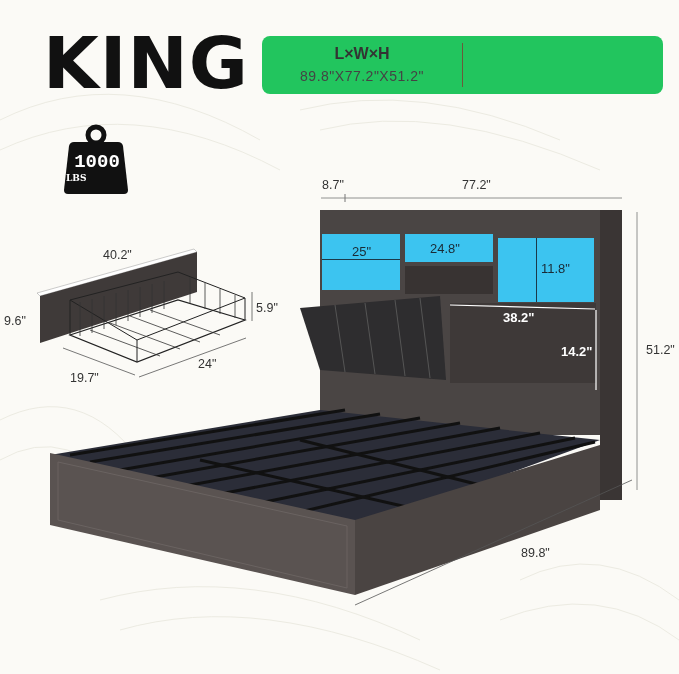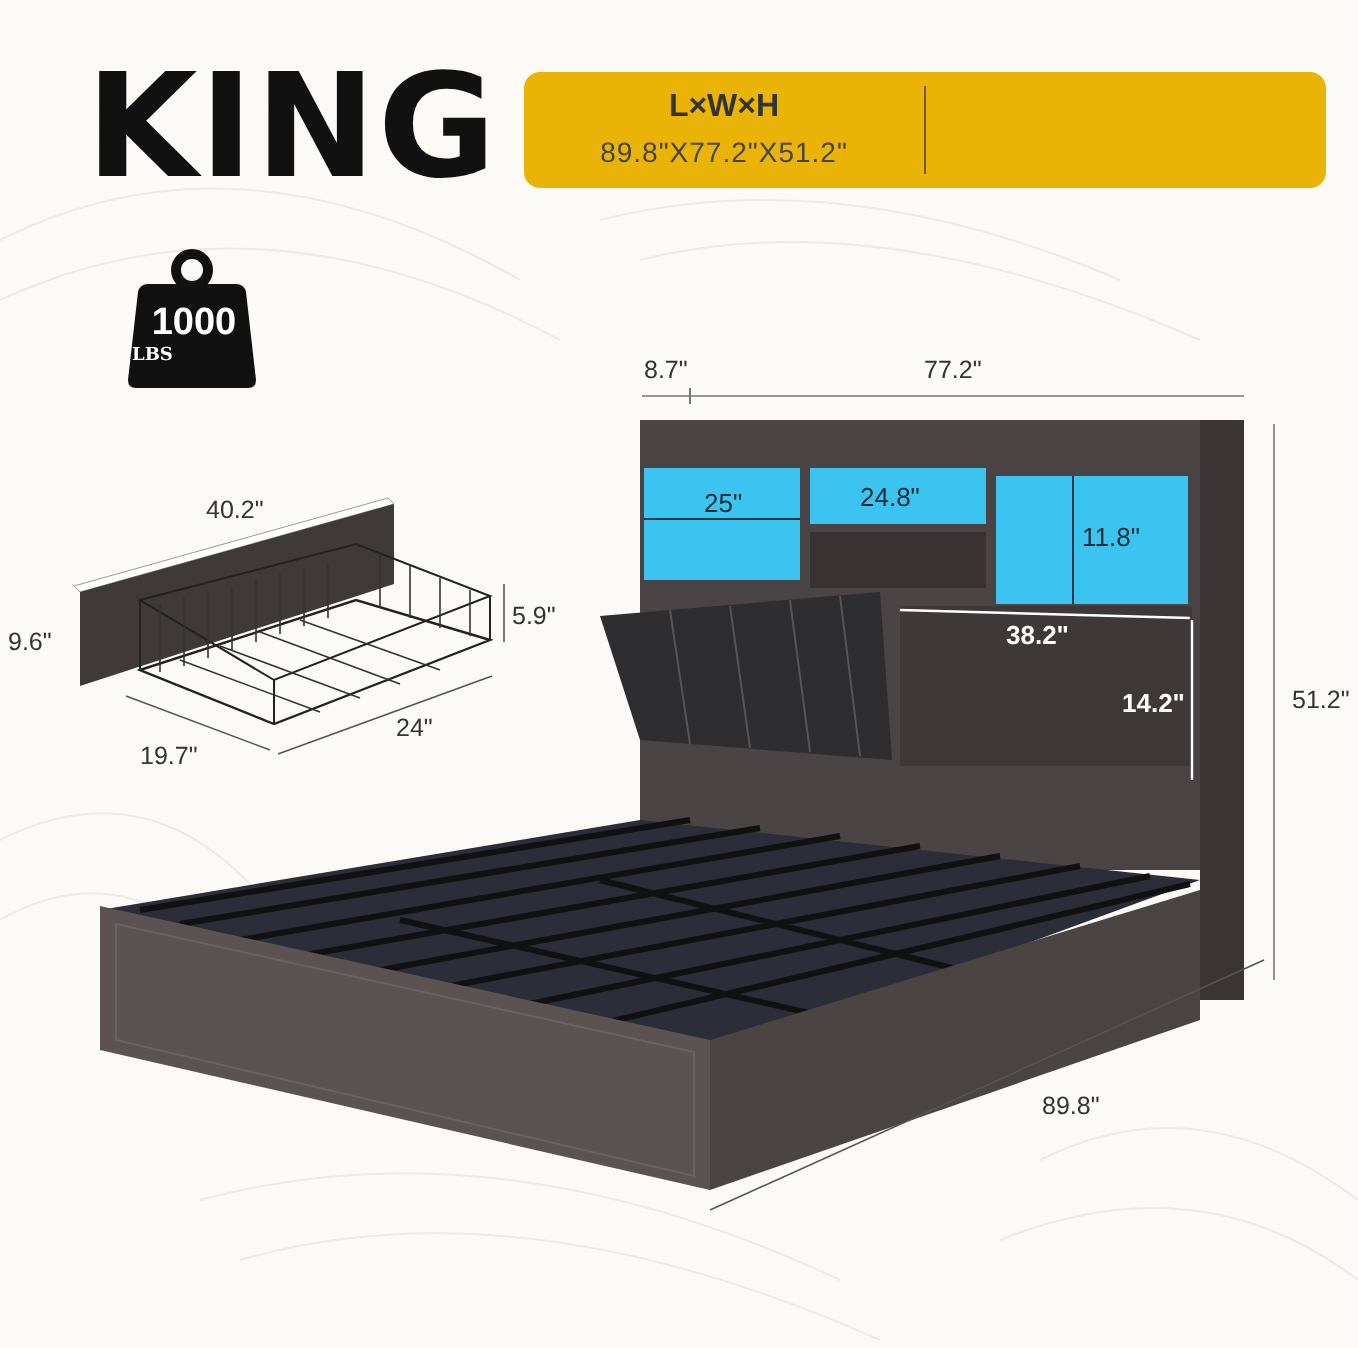--- a/index.html
+++ b/index.html
@@ -11,31 +11,31 @@
   }
   .bgpattern { position:absolute; inset:0; pointer-events:none; }
   .title {
     position:absolute; left:43px; top:28px;
     font-family:"DejaVu Sans", sans-serif;
     font-weight:bold; font-size:72px; letter-spacing:1px; color:#111;
     line-height:70px;
   }
   .specbox {
     position:absolute; left:262px; top:36px; width:401px; height:58px;
-    background:#eab308; border-radius:8px; display:flex; align-items:center;
+    background:#22c55e; border-radius:8px; display:flex; align-items:center;
   }
   .spec-col { flex:1; text-align:center; }
   .spec-divider { width:1px; height:44px; background:#6b5a3a; }
   .spec-head { font-size:16px; font-weight:bold; color:#333; line-height:20px; }
   .spec-val { font-size:14px; color:#444; line-height:20px; margin-top:2px; letter-spacing:0.5px; }
   .label { position:absolute; font-size:12.5px; color:#333; white-space:nowrap; }
   .label.onblue { color:#1a2a35; font-size:13px; }
   .label.white { color:#fff; font-weight:bold; font-size:13px; }
   .weight-text1 { position:absolute; left:66px; top:152px; width:62px; text-align:center; color:#fff;
-    font-family:Liberation Sans, sans-serif; font-weight:bold; font-size:19px; line-height:20px; }
+    font-family:Liberation Mono, monospace; font-weight:bold; font-size:19px; line-height:20px; }
   .weight-text2 { position:absolute; left:66px; top:173px; width:62px; text-align:left; color:#fff;
     font-family:"DejaVu Serif", serif; font-weight:bold; font-size:9px; line-height:10px; }
   svg.art { position:absolute; left:0; top:0; }
 </style>
 </head>
 <body>
 
 <svg class="bgpattern" width="679" height="674">
   <g stroke="#ecebe2" stroke-width="1" fill="none">
     <path d="M0 120 Q120 60 260 140"></path>

